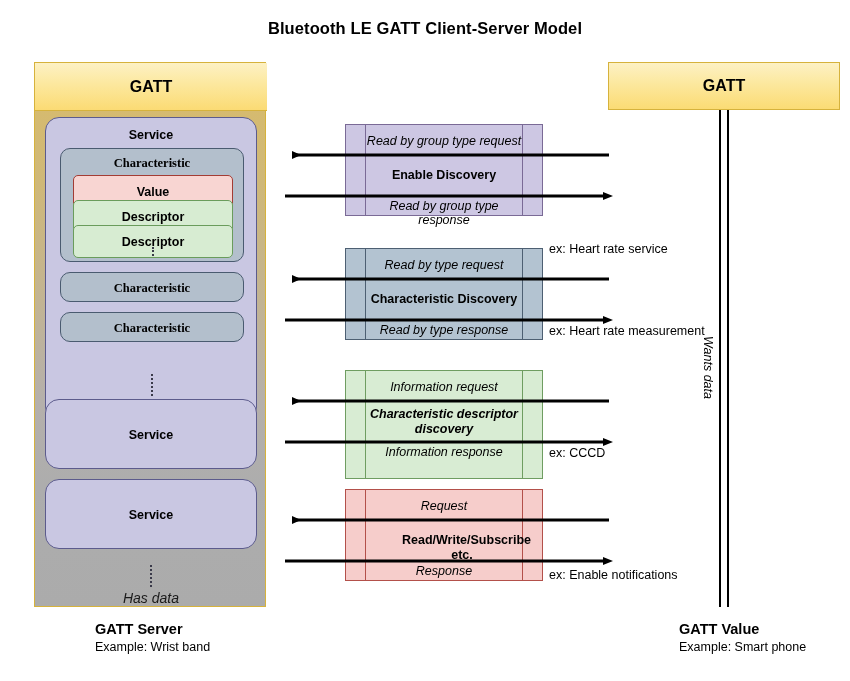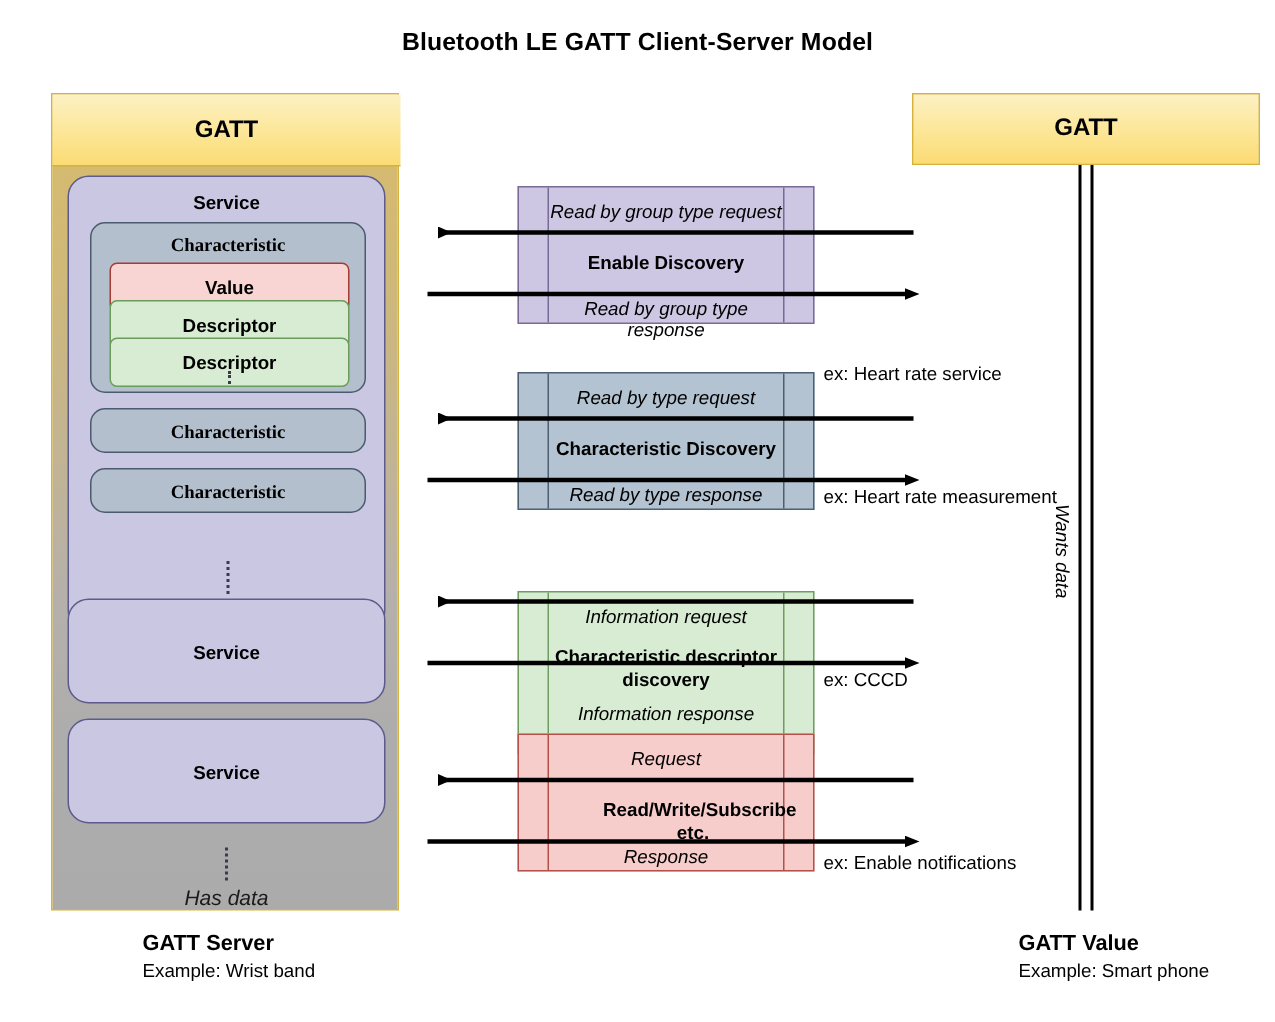--- a/index.html
+++ b/index.html
@@ -305,25 +305,25 @@
 
   <div class="msg" style="left:345px; top:248px; width:198px; height:92px; background:#b3c3d1; border-color:#4d5f72;">
     <div class="divider left" style="border-color:#4d5f72;"></div>
     <div class="divider right" style="border-color:#4d5f72;"></div>
     <div class="row req" style="top:9px;">Read by type request</div>
     <div class="row mid" style="top:43px;">Characteristic Discovery</div>
     <div class="row resp" style="top:74px;">Read by type response</div>
   </div>
   <div class="ex-label" style="left:549px; top:324px;">ex: Heart rate measurement</div>
 
-  <div class="msg" style="left:345px; top:370px; width:198px; height:109px; background:#d8ecd3; border-color:#6f9d61;margin-top:24px;">
+  <div class="msg" style="left:345px; top:370px; width:198px; height:109px; background:#d8ecd3; border-color:#6f9d61;">
     <div class="divider left" style="border-color:#6f9d61;"></div>
     <div class="divider right" style="border-color:#6f9d61;"></div>
     <div class="row req" style="top:9px;">Information request</div>
-    <div class="row mid" style="top:36px;">Characteristic descriptor discovery</div>
+    <div class="row mid" style="top:36px;font-style:italic;">Characteristic descriptor discovery</div>
     <div class="row resp" style="top:74px;">Information response</div>
   </div>
   <div class="ex-label" style="left:549px; top:446px;">ex: CCCD</div>
 
   <div class="msg" style="left:345px; top:489px; width:198px; height:92px; background:#f6cdcb; border-color:#b3504a;">
     <div class="divider left" style="border-color:#b3504a;"></div>
     <div class="divider right" style="border-color:#b3504a;"></div>
     <div class="row req" style="top:9px;">Request</div>
     <div class="row mid" style="top:43px;margin-left:36px;">Read/Write/Subscribe etc.</div>
     <div class="row resp" style="top:74px;">Response</div>

